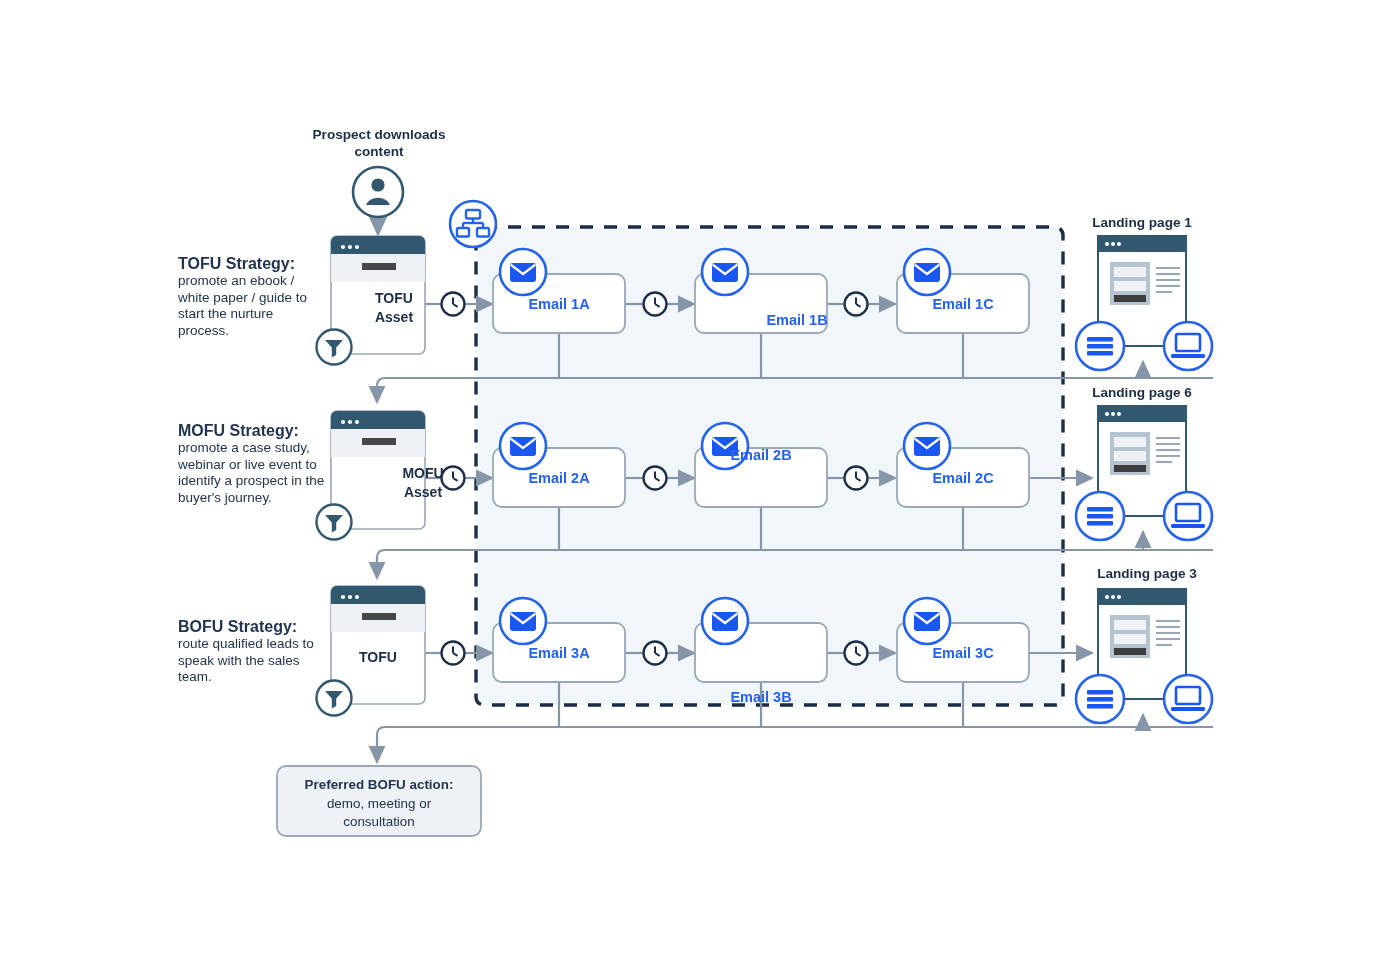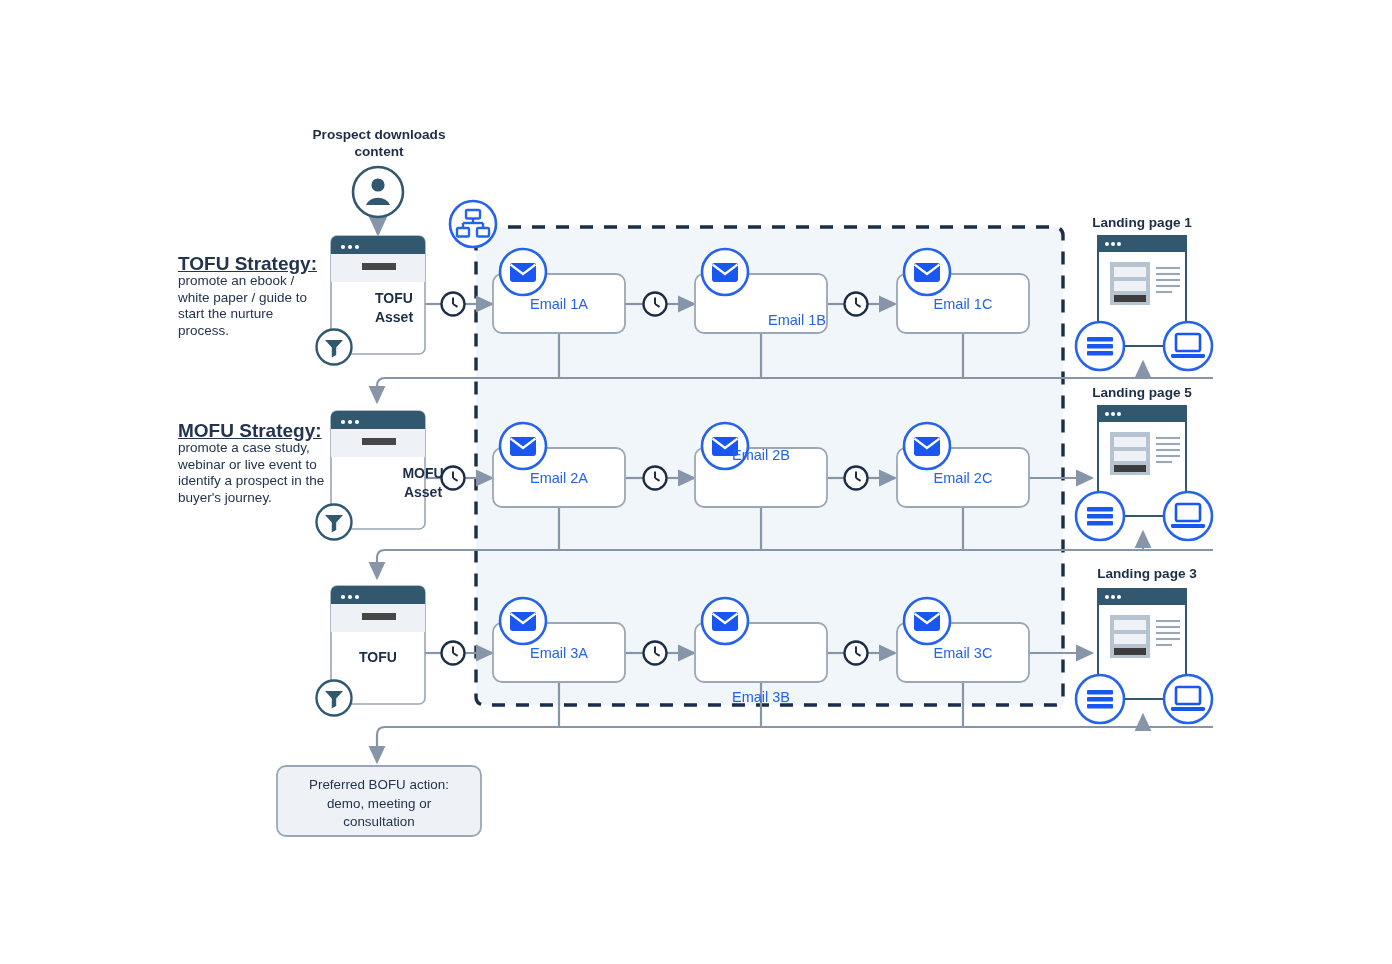--- a/index.html
+++ b/index.html
@@ -6,40 +6,40 @@
   body{
     width:1392px;height:964px;background:#ffffff;
     font-family:"Liberation Sans", sans-serif;
     overflow:hidden;position:relative;
   }
   #stage{position:absolute;left:0;top:0;width:1392px;height:964px;}
   svg#canvas{position:absolute;left:0;top:0;width:1392px;height:964px;}
 
   .txt{position:absolute;color:#1f3350;}
   .strategy{width:150px;font-size:13.5px;line-height:16.8px;color:#22344f;}
-  .strategy b{font-weight:bold;display:block;font-size:19px;text-decoration:underline;}
+  .strategy b{font-weight:bold;display:block;font-size:16px;}
 
   .toplabel{
     position:absolute;font-weight:bold;font-size:13.6px;color:#1b2d47;
     text-align:center;line-height:17px;
   }
 
   .emaillabel{
-    position:absolute;font-size:14.5px;font-weight:normal;color:#2563eb;
+    position:absolute;font-size:14.5px;font-weight:bold;color:#2563eb;
     text-align:center;width:132px;
   }
   .assetlabel{
     position:absolute;font-size:14px;font-weight:bold;color:#1b2d47;
     text-align:center;width:96px;line-height:19px;
   }
   .bofubox{
     position:absolute;text-align:center;width:204px;font-size:13.4px;
     color:#22344f;line-height:18.5px;
   }
-  .bofubox b{font-weight:normal;}
+  .bofubox b{font-weight:bold;}
 </style>
 </head>
 <body>
 
 <div id="stage">
 
   <svg id="canvas" viewBox="0 0 1392 964">
     <defs>
       <marker id="arrowG" markerWidth="9" markerHeight="9" refX="7.4" refY="4.5" orient="auto">
         <path d="M0,0.6 L8.4,4.5 L0,8.4 Z" fill="#8795a8"></path>
@@ -397,20 +397,24 @@
   </div>
 
   <div class="strategy txt" style="left:178px;top:256px;">
     <b>TOFU Strategy:</b>
     <span>promote an ebook / white paper / guide to start the nurture process.</span>
   </div>
   <div class="strategy txt" style="left:178px;top:423px;">
     <b>MOFU Strategy:</b>
     <span>promote a case study, webinar or live event to identify a prospect in the buyer's journey.</span>
   </div>
+  <div class="strategy txt" style="left:178px;top:619px;">
+    <b>BOFU Strategy:</b>
+    <span>route qualified leads to speak with the sales team.</span>
+  </div>
 
   <div class="assetlabel" style="left:330px;top:289px;padding-left:16px;">
     <span>TOFU</span><br>
     <span>Asset</span>
   </div>
   <div class="assetlabel" style="left:330px;top:464px;padding-left:45px;">
     <span>MOFU</span><br>
     <span>Asset</span>
   </div>
   <div class="assetlabel" style="left:330px;top:648px;">
@@ -421,21 +425,21 @@
   <div class="emaillabel" style="left:695px;top:312px;margin-left:36px;">Email 1B</div>
   <div class="emaillabel" style="left:897px;top:296px;">Email 1C</div>
   <div class="emaillabel" style="left:493px;top:470px;">Email 2A</div>
   <div class="emaillabel" style="left:695px;top:447px;">Email 2B</div>
   <div class="emaillabel" style="left:897px;top:470px;">Email 2C</div>
   <div class="emaillabel" style="left:493px;top:645px;">Email 3A</div>
   <div class="emaillabel" style="left:695px;top:645px;margin-top:44px;">Email 3B</div>
   <div class="emaillabel" style="left:897px;top:645px;">Email 3C</div>
 
   <div class="toplabel" style="left:1072px;top:214px;width:140px;">Landing page 1</div>
-  <div class="toplabel" style="left:1072px;top:384px;width:140px;">Landing page 5</div>
+  <div class="toplabel" style="left:1072px;top:384px;width:140px;">Landing page 6</div>
   <div class="toplabel" style="left:1077px;top:565px;width:140px;">Landing page 3</div>
 
   <div class="bofubox" style="left:277px;top:776px;">
     <b>Preferred BOFU action:</b><br>
     <span>demo, meeting or</span><br>
     <span>consultation</span>
   </div>
 
 </div>
 

